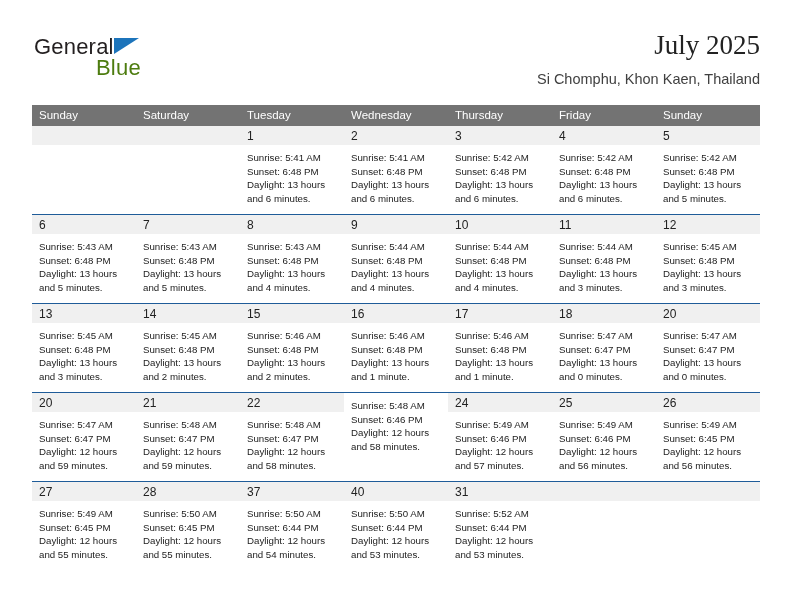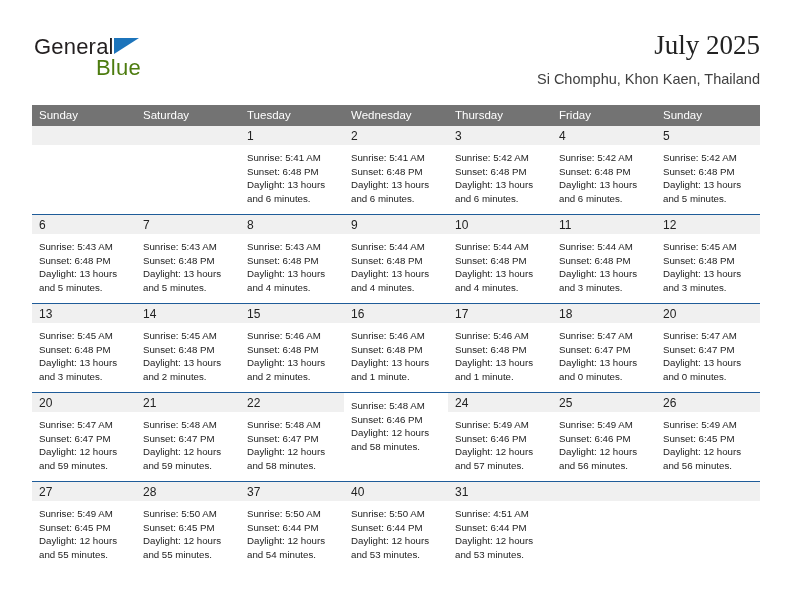--- a/index.html
+++ b/index.html
@@ -471,21 +471,21 @@
               <div class="cell-body">
                 <div class="cell-line">Sunrise: 5:50 AM</div>
                 <div class="cell-line">Sunset: 6:44 PM</div>
                 <div class="cell-line">Daylight: 12 hours</div>
                 <div class="cell-line">and 53 minutes.</div>
               </div>
             </div>
             <div class="cell">
               <div class="daynum-band"><span class="daynum">31</span></div>
               <div class="cell-body">
-                <div class="cell-line">Sunrise: 4:51 AM</div>
+                <div class="cell-line">Sunrise: 5:52 AM</div>
                 <div class="cell-line">Sunset: 6:44 PM</div>
                 <div class="cell-line">Daylight: 12 hours</div>
                 <div class="cell-line">and 53 minutes.</div>
               </div>
             </div>
             <div class="cell empty">
               <div class="daynum-band"><span class="daynum"></span></div>
               <div class="cell-body"></div>
             </div>
             <div class="cell empty">

